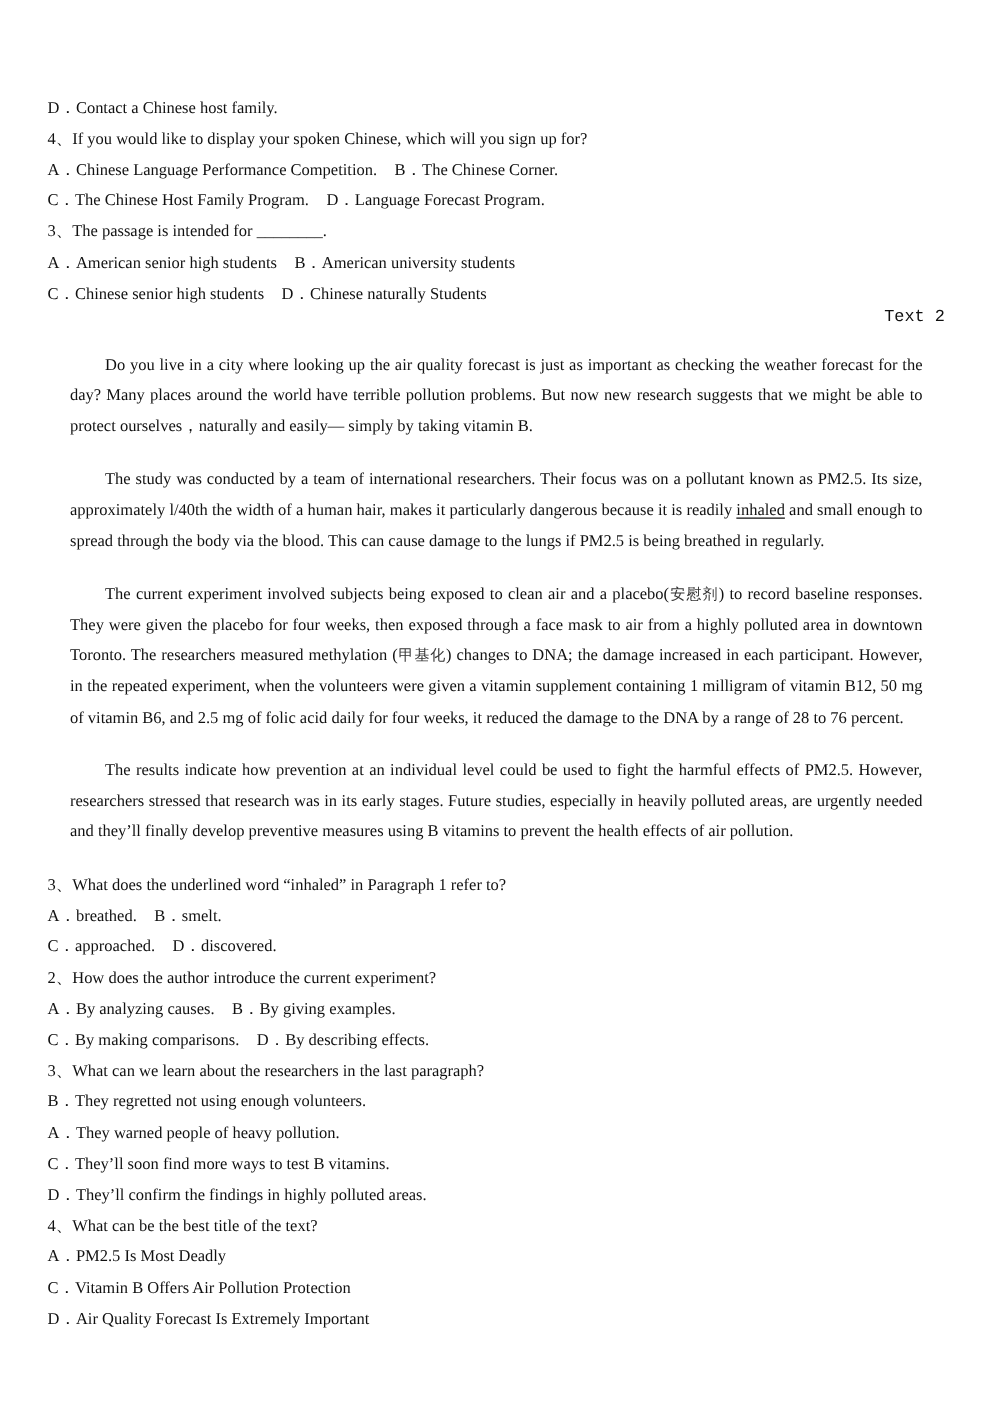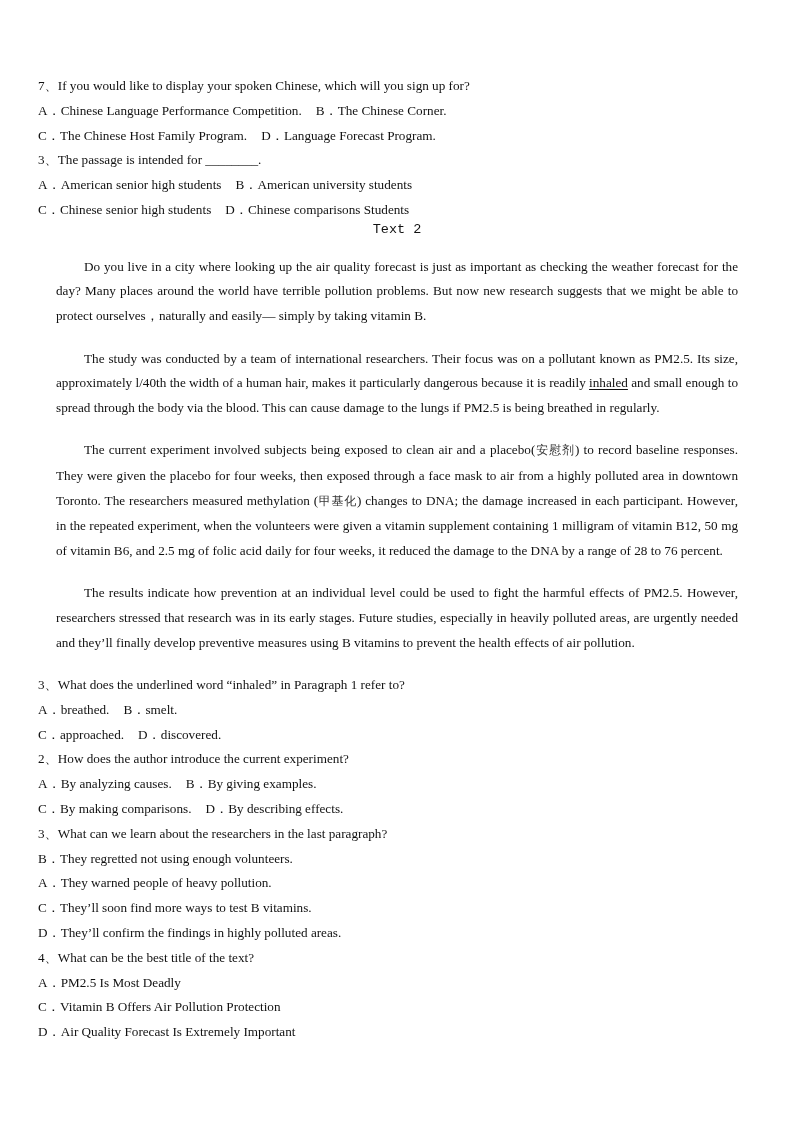--- a/index.html
+++ b/index.html
@@ -30,51 +30,52 @@
     .para {
       font-size: 13.2px;
       line-height: 24.6px;
       text-indent: 28px;
       text-align: justify;
       margin: 18px;
     }
     .heading {
       font-family: "Liberation Mono", "DejaVu Sans Mono", monospace;
       font-size: 13.5px;
-      text-align: center;
+      text-align: right;
       line-height: 16px;
       height: 16px;
       margin-top: -1px;
       margin-bottom: -1px;
       padding-left: 0;
     }
     .opt-gap { display: inline-block; width: 14px; }
     u { text-decoration: underline; text-underline-offset: 2px; }
-    .cjk { font-family: Liberation Mono, monospace; font-size: 12px; color: #333; }
+    .cjk { font-family: Liberation Sans, sans-serif; font-size: 12px; color: #333; }
   </style>
 </head>
 <body>
 
 <div class="page">
 
+  <div class="line">D．Contact a Chinese host family.</div>
 
-  <div class="line">7、If you would like to display your spoken Chinese, which will you sign up for?</div>
+  <div class="line">4、If you would like to display your spoken Chinese, which will you sign up for?</div>
   <div class="line">
     <span>A．</span><span>Chinese Language Performance Competition.</span><span class="opt-gap"></span><span>B．</span><span>The Chinese Corner.</span>
   </div>
   <div class="line">
     <span>C．</span><span>The Chinese Host Family Program.</span><span class="opt-gap"></span><span>D．</span><span>Language Forecast Program.</span>
   </div>
 
   <div class="line">3、The passage is intended for ________.</div>
   <div class="line">
     <span>A．</span><span>American senior high students</span><span class="opt-gap"></span><span>B．</span><span>American university students</span>
   </div>
   <div class="line">
-    <span>C．</span><span>Chinese senior high students</span><span class="opt-gap"></span><span>D．</span><span>Chinese comparisons Students</span>
+    <span>C．</span><span>Chinese senior high students</span><span class="opt-gap"></span><span>D．</span><span>Chinese naturally Students</span>
   </div>
 
   <div class="heading">Text 2</div>
 
   <p class="para">Do you live in a city where looking up the air quality forecast is just as important as checking the weather forecast for the day? Many places around the world have terrible pollution problems. But now new research suggests that we might be able to protect ourselves，naturally and easily— simply by taking vitamin B.</p>
 
   <p class="para"><span>The study was conducted by a team of international researchers. Their focus was on a pollutant known as PM2.5. Its size, approximately l/40th the width of a human hair, makes it particularly dangerous because it is readily </span><u>inhaled</u><span> and small enough to spread through the body via the blood. This can cause damage to the lungs if PM2.5 is being breathed in regularly.</span></p>
 
   <p class="para"><span>The current experiment involved subjects being exposed to clean air and a placebo(</span><span class="cjk">安慰剂</span><span>) to record baseline responses. They were given the placebo for four weeks, then exposed through a face mask to air from a highly polluted area in downtown Toronto. The researchers measured methylation (</span><span class="cjk">甲基化</span><span>) changes to DNA; the damage increased in each participant. However, in the repeated experiment, when the volunteers were given a vitamin supplement containing 1 milligram of vitamin B12, 50 mg of vitamin B6, and 2.5 mg of folic acid daily for four weeks, it reduced the damage to the DNA by a range of 28 to 76 percent.</span></p>
 

